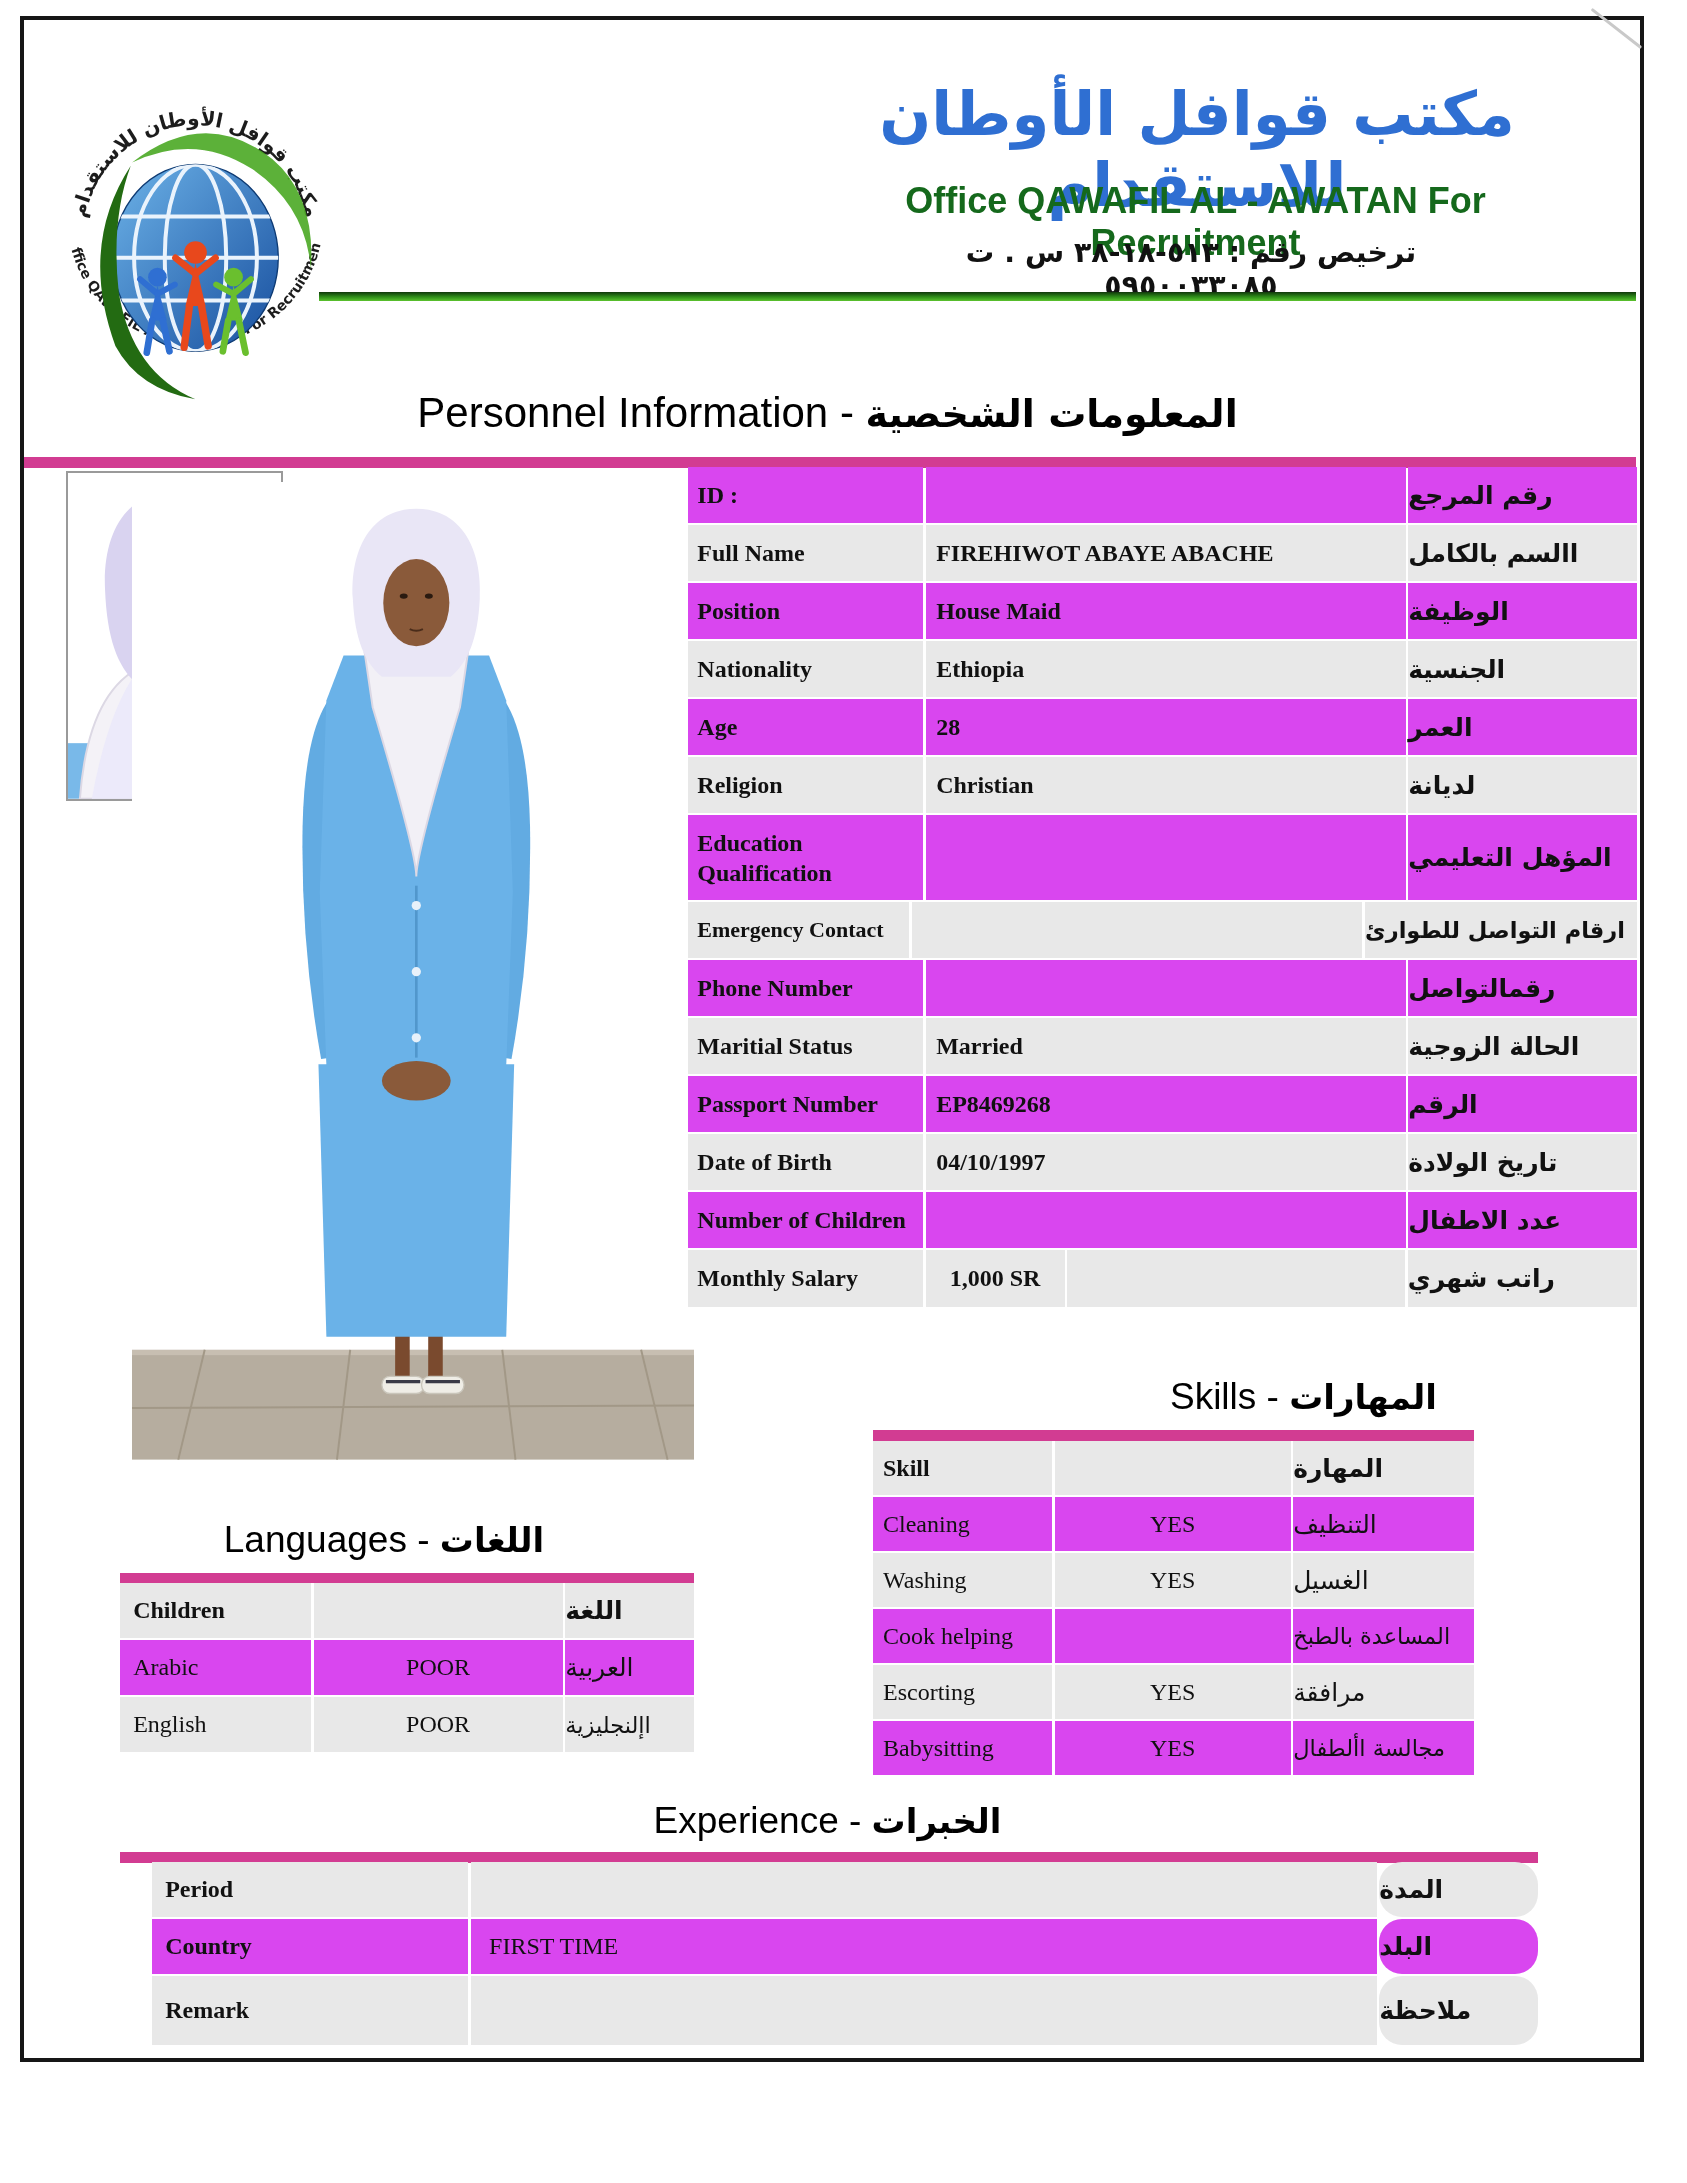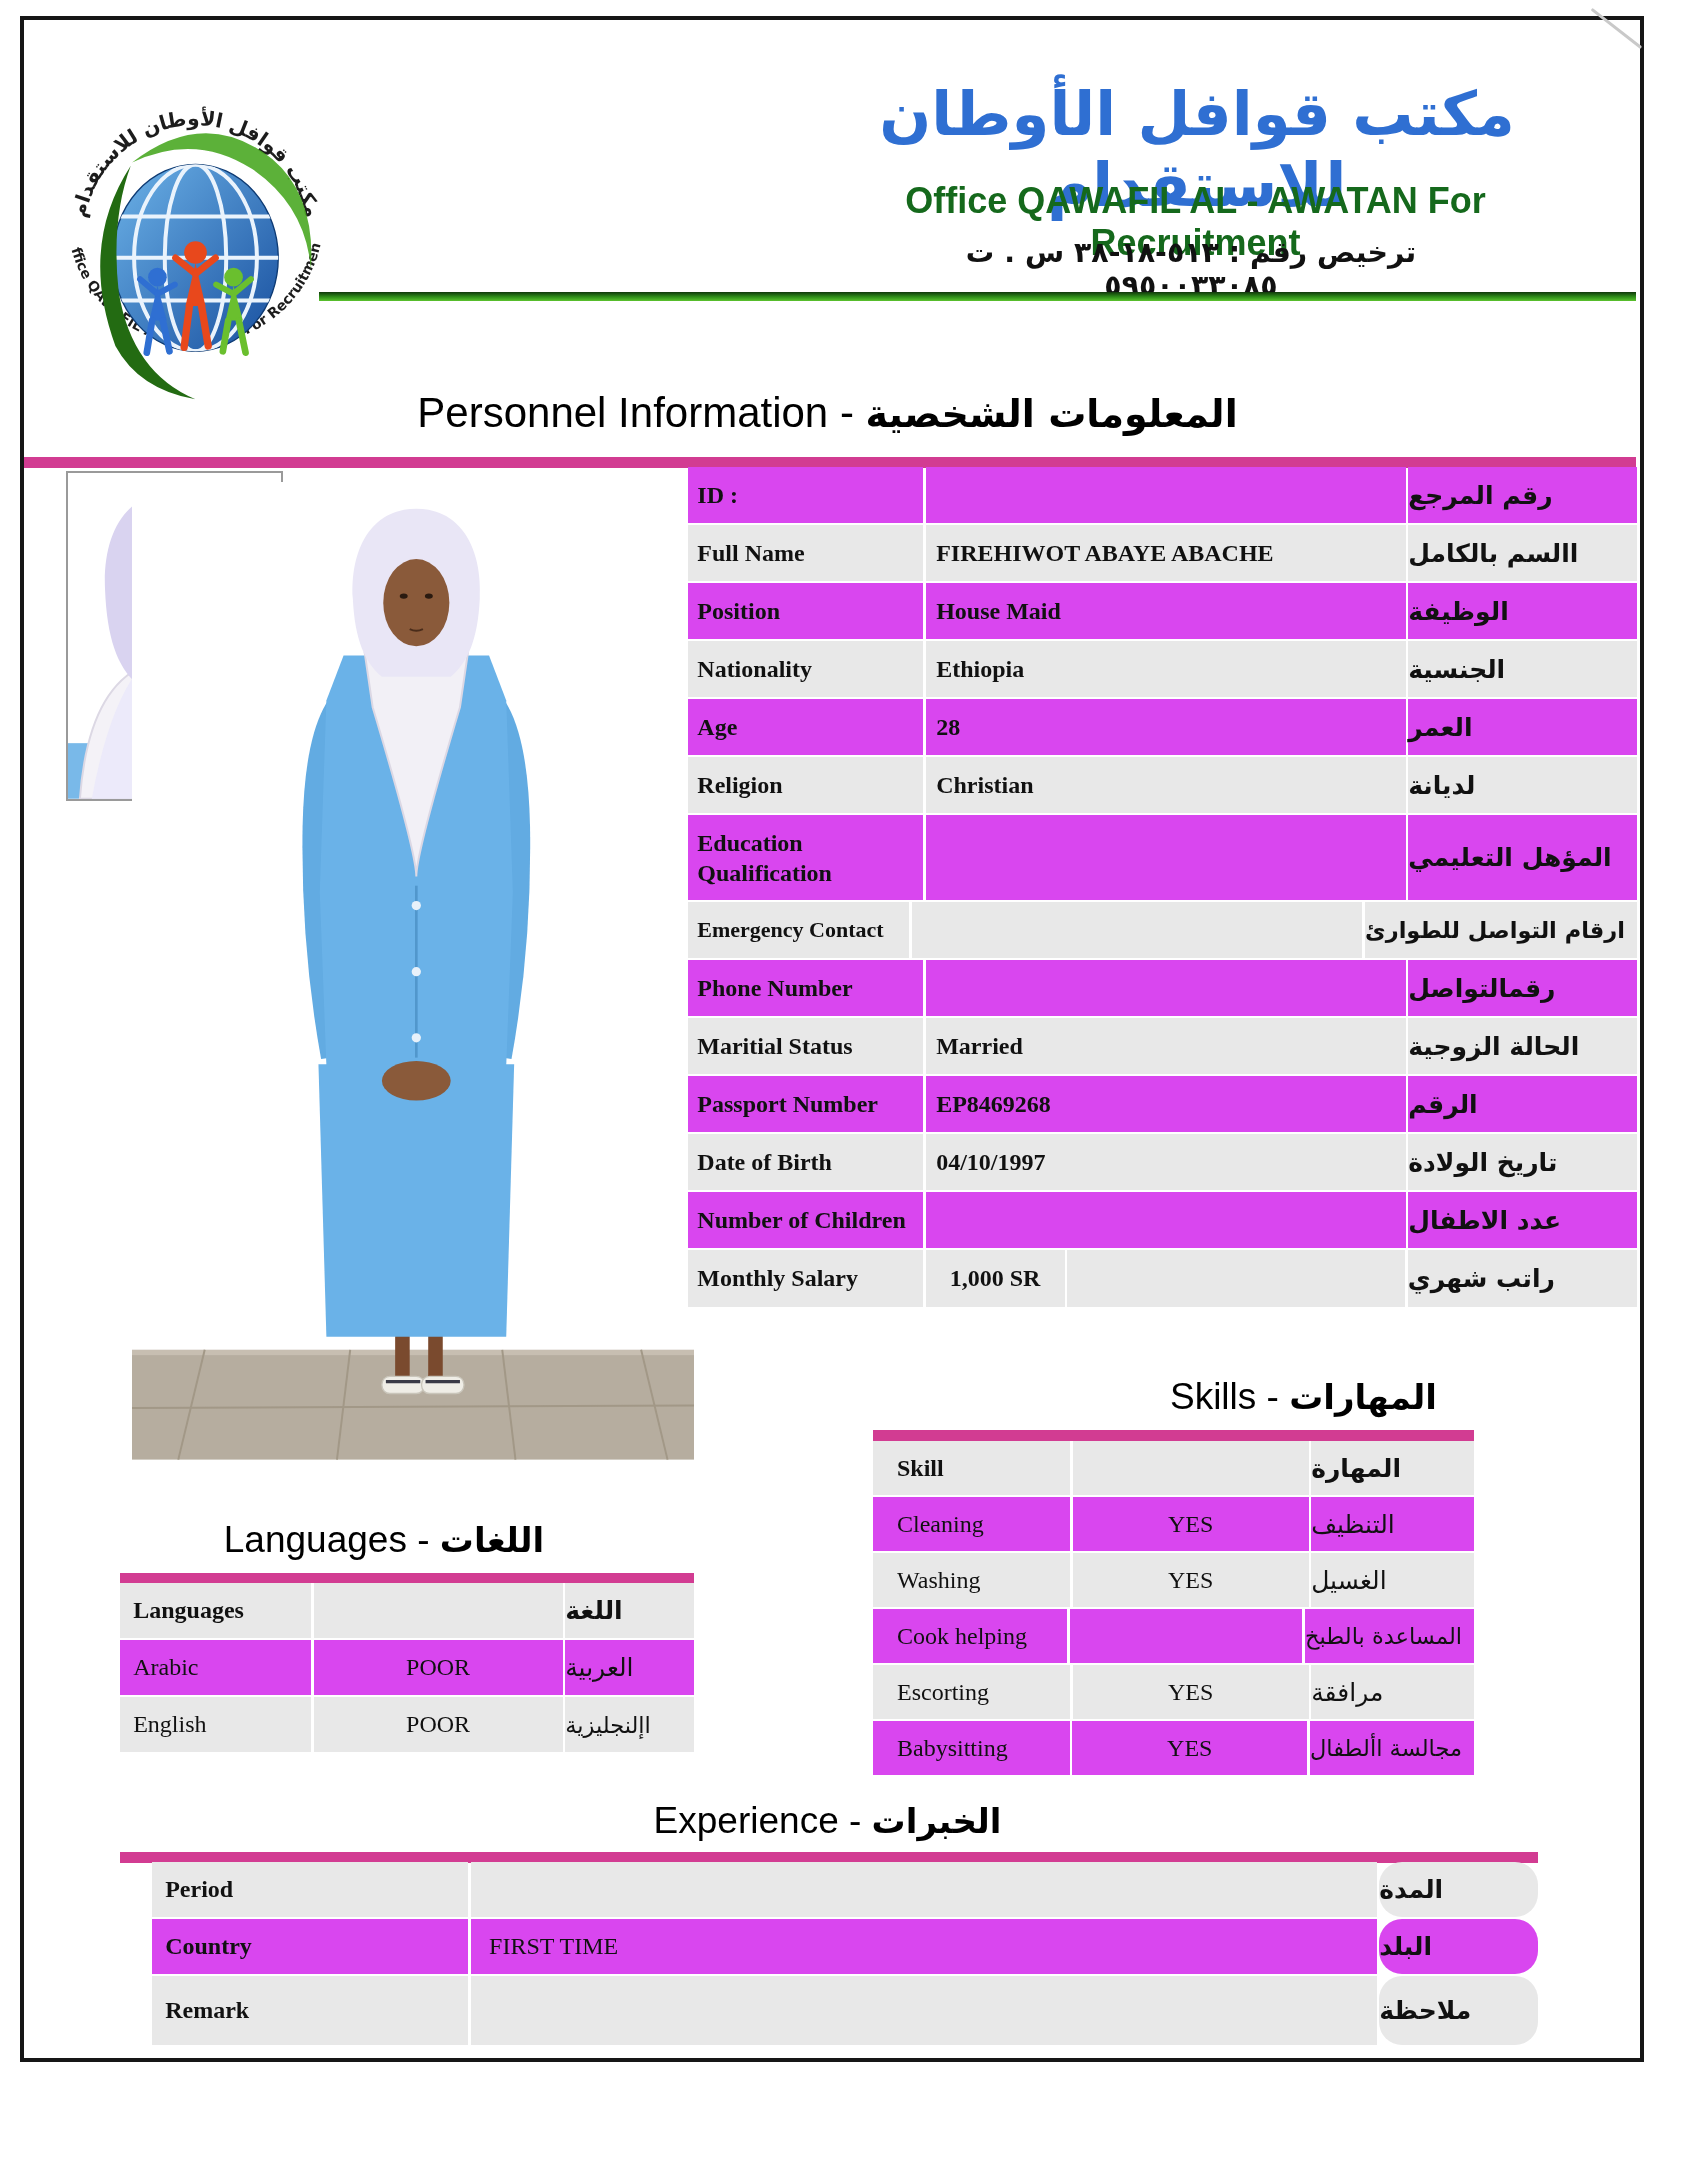--- a/index.html
+++ b/index.html
@@ -42,21 +42,21 @@
   .p-tbl .c3{flex:1;padding-right:12px;box-sizing:border-box;}
   .p-tbl .row{height:56px;}
   .p-tbl .row.tall{height:85px;}
   .p-tbl .row.tall .c1{white-space:normal;line-height:1.25;}
   .p-tbl .salary .s2{width:139px;justify-content:center;padding:0;}
   .p-tbl .salary .s3{width:338px;}
 
   
   .s-tbl{left:873px;top:1441px;width:601px;}
   .s-tbl .row{height:54px;}
-  .s-tbl .c1{width:197px;padding-left:24px;box-sizing:border-box;}
+  .s-tbl .c1{width:179px;padding-left:10px;box-sizing:border-box;}
   .s-tbl .c2{width:236px;justify-content:center;}
   .s-tbl .c3{flex:1;padding-right:12px;box-sizing:border-box;text-align:right;}
 
   
   .l-tbl{left:120px;top:1583px;width:574px;}
   .l-tbl .row{height:55px;}
   .l-tbl .c1{width:191px;padding-left:13.2px;box-sizing:border-box;}
   .l-tbl .c2{width:249px;justify-content:center;}
   .l-tbl .c3{flex:1;padding-right:9.3px;box-sizing:border-box;}
 
@@ -313,21 +313,21 @@
         <div class="cell c3 c-ar reg" style="font-size:22.5px;">مجالسة األطفال</div>
       </div>
   </div>
 
   <div class="sec-title" style="left:146px;top:1519px;width:476px;">
     <span class="en" style="font-size:37px;">Languages - </span><span class="ar" style="font-size:34px;">اللغات</span>
   </div>
   <div class="pinkbar" style="left:120px;top:1573px;width:574px;height:10px;"></div>
   <div class="tbl l-tbl">
     <div class="row grey">
-        <div class="cell c1">Languages</div>
+        <div class="cell c1">Children</div>
         <div class="cell c2"></div>
         <div class="cell c3 c-ar">اللغة</div>
       </div>
     <div class="row white">
         <div class="cell c1 reg">Arabic</div>
         <div class="cell c2 reg">POOR</div>
         <div class="cell c3 c-ar reg">العربية</div>
       </div>
     <div class="row grey">
         <div class="cell c1 reg">English</div>

